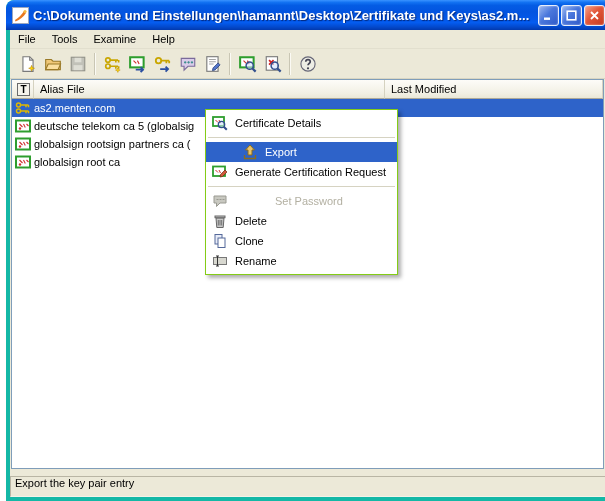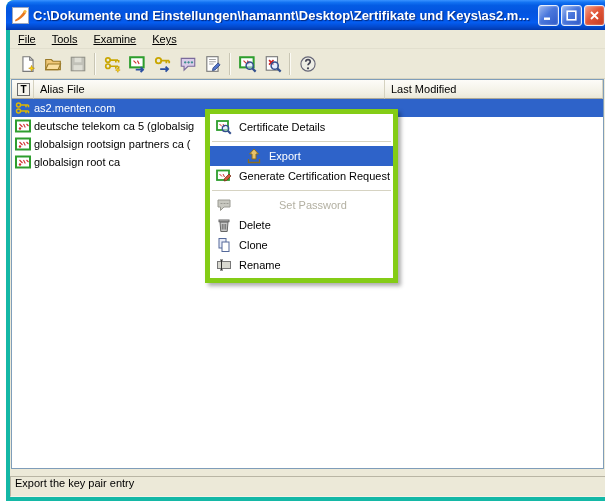--- a/index.html
+++ b/index.html
@@ -37,21 +37,21 @@
     box-shadow:inset 0 0 2px rgba(255,255,255,.6);
   }
   .winbtn.close{ background:linear-gradient(135deg,#F4A188 0%,#E25639 45%,#C63A1E 100%); }
 
   
   .menubar{
     position:absolute; top:30px; left:4px; right:4px; height:19px;
     background:#ECE9D8; border-bottom:1px solid #E2DFCE;
     display:flex; align-items:center;
   }
-  .menu-item{ padding:8px 8px; color:#000;text-decoration:underline; }
+  .menu-item{ padding:8px 8px; color:#000; }
 
   
   .toolbar{
     position:absolute; top:49px; left:4px; right:4px; height:30px;
     background:#ECE9D8; border-bottom:1px solid #D8D5C2;
     display:flex; align-items:center; padding-left:5px;
   }
   .tbtn{
     width:25px; height:24px; display:flex; align-items:center; justify-content:center;
     border:1px solid transparent; border-radius:2px;
@@ -84,21 +84,21 @@
   .trow{ display:flex; align-items:center; height:18px; color:#000; }
   .trow .cicon{ width:22px; display:flex; justify-content:center; flex:0 0 auto; }
   .trow .cicon svg{ width:16px; height:16px; }
   .trow .calias{ width:351px; white-space:nowrap; overflow:hidden; }
   .trow .cmod{ flex:1; }
   .trow.sel{ background:#2E63C9; color:#fff; }
 
   
   .ctxmenu{
     position:absolute; left:199px; top:109px; width:193px;
-    background:#fff; border:5px solid #84cc16;
+    background:#fff; border:1px solid #84cc16;
     box-shadow:3px 3px 4px rgba(0,0,0,.32);
     padding:3px 0;
   }
   .mi{ display:flex; align-items:center; height:20px; padding-left:6px; color:#000; }
   .mi svg{ width:16px; height:16px; margin-right:7px; flex:0 0 auto; }
   .mi.hl{ background:#2E63C9; color:#fff;padding-left:36px; }
   .mi.disabled{ color:#B3B0A2;gap:40px; }
   .msep{ border-top:1px solid #D6D3C2; margin:4px 2px; }
 
   
@@ -142,21 +142,21 @@
             <path d="M2 2l7 7M9 2l-7 7" stroke="#fff" stroke-width="1.8"></path>
           </svg>
       </div>
     </div>
   </div>
 
   <div class="menubar layer">
     <div class="menu-item">File</div>
     <div class="menu-item">Tools</div>
     <div class="menu-item">Examine</div>
-    <div class="menu-item">Keys</div>
+    <div class="menu-item">Help</div>
   </div>
 
   <div class="toolbar layer">
     <div class="tbtn">
       <svg viewBox="0 0 16 16">
         <path d="M3.5 1.5h6l3 3v10h-9z" fill="#fff" stroke="#7a7a7a"></path>
         <path d="M9.5 1.5v3h3" fill="none" stroke="#7a7a7a"></path>
         <path d="M11.2 9.2l.7 1.9 1.9.7-1.9.7-.7 1.9-.7-1.9-1.9-.7 1.9-.7z" fill="#FFD700" stroke="#B8860B" stroke-width=".5"></path>
       </svg>
     </div>

